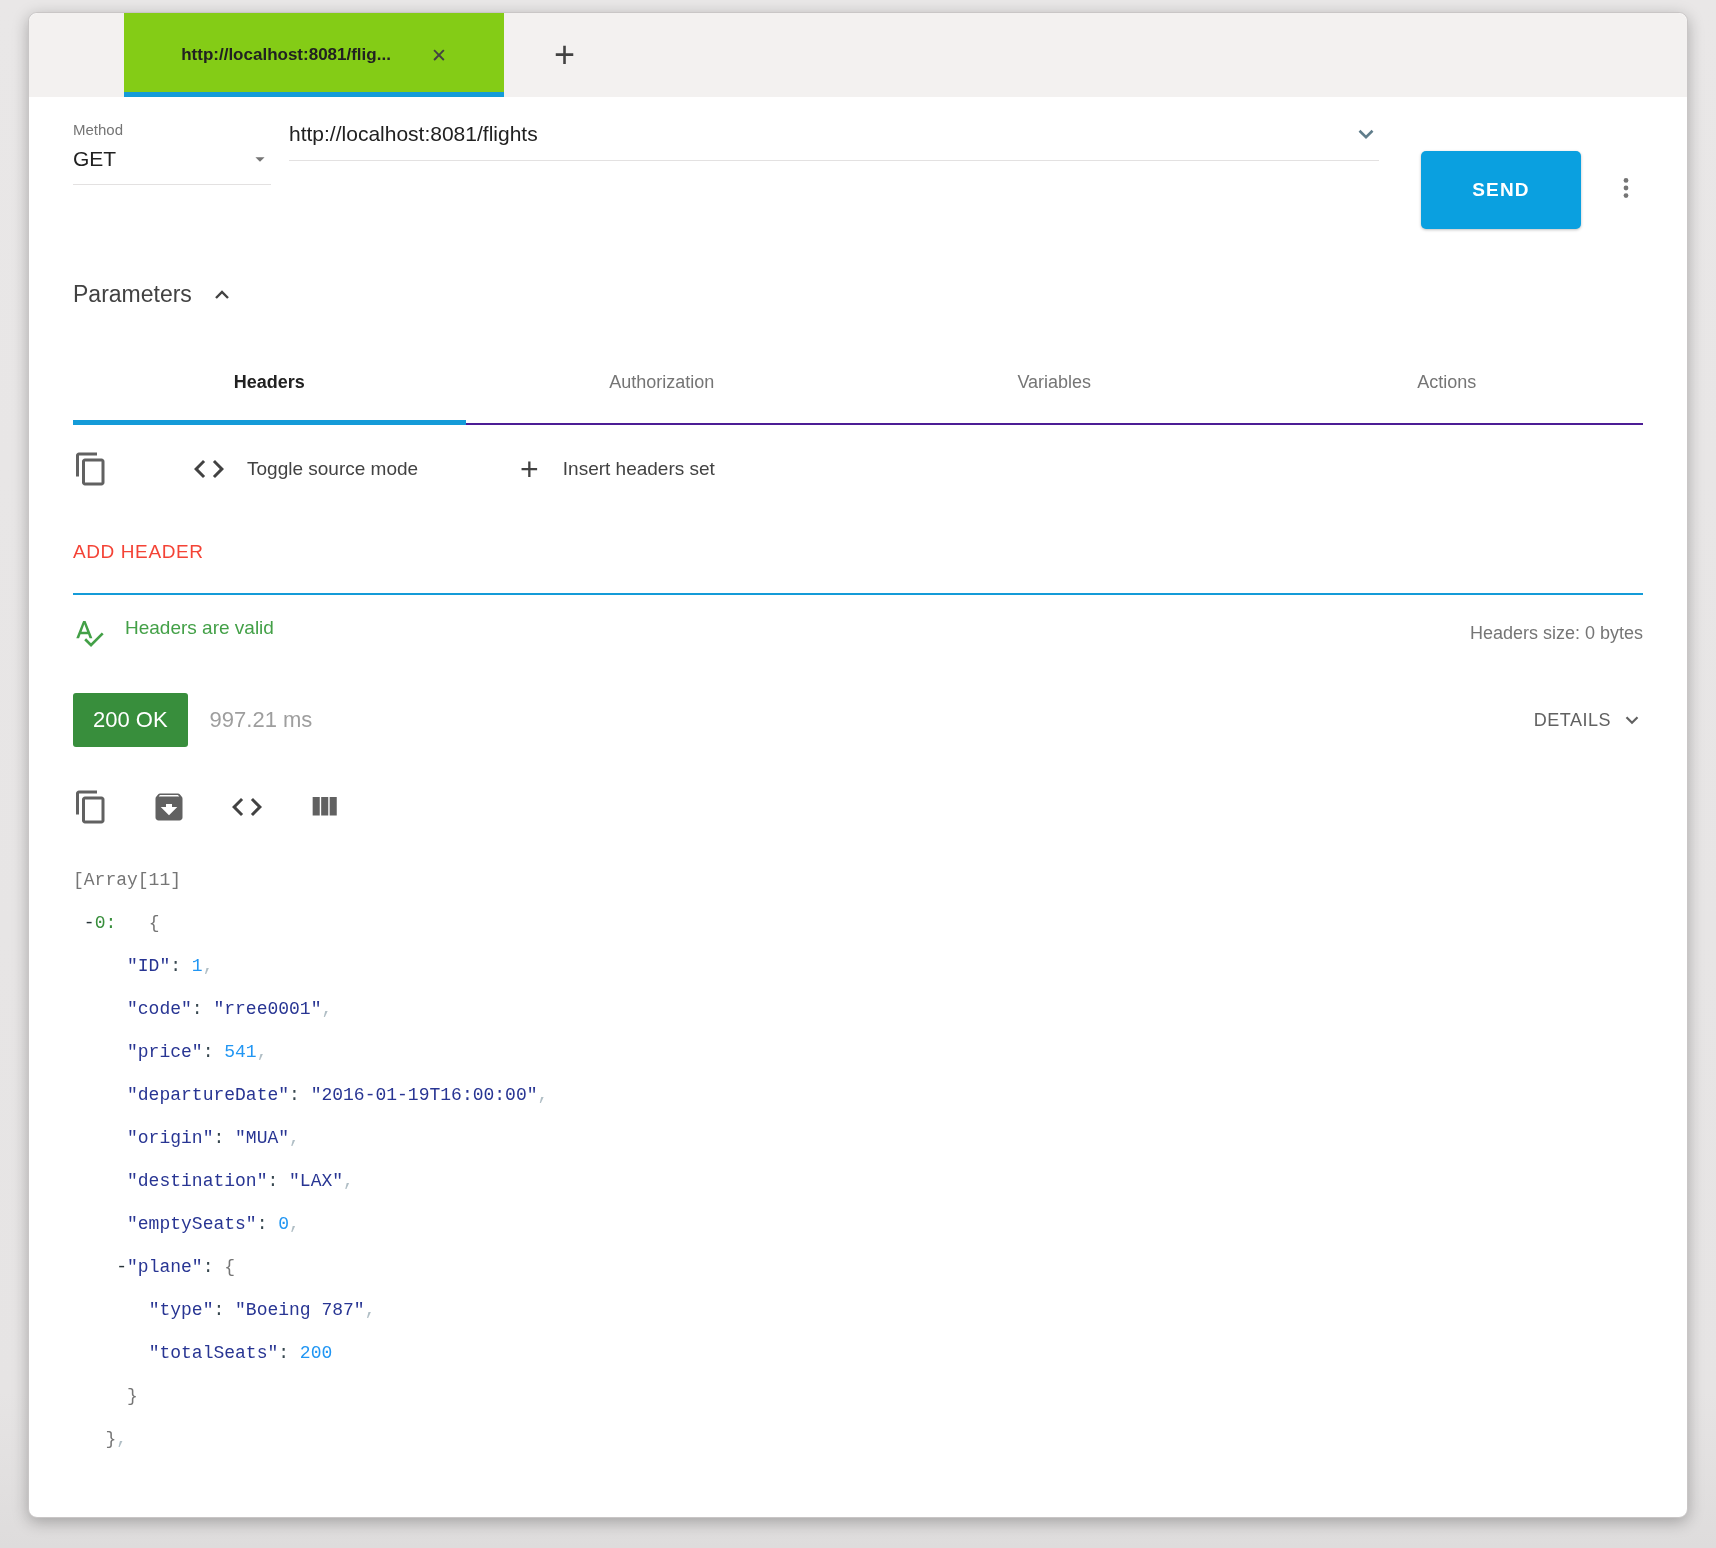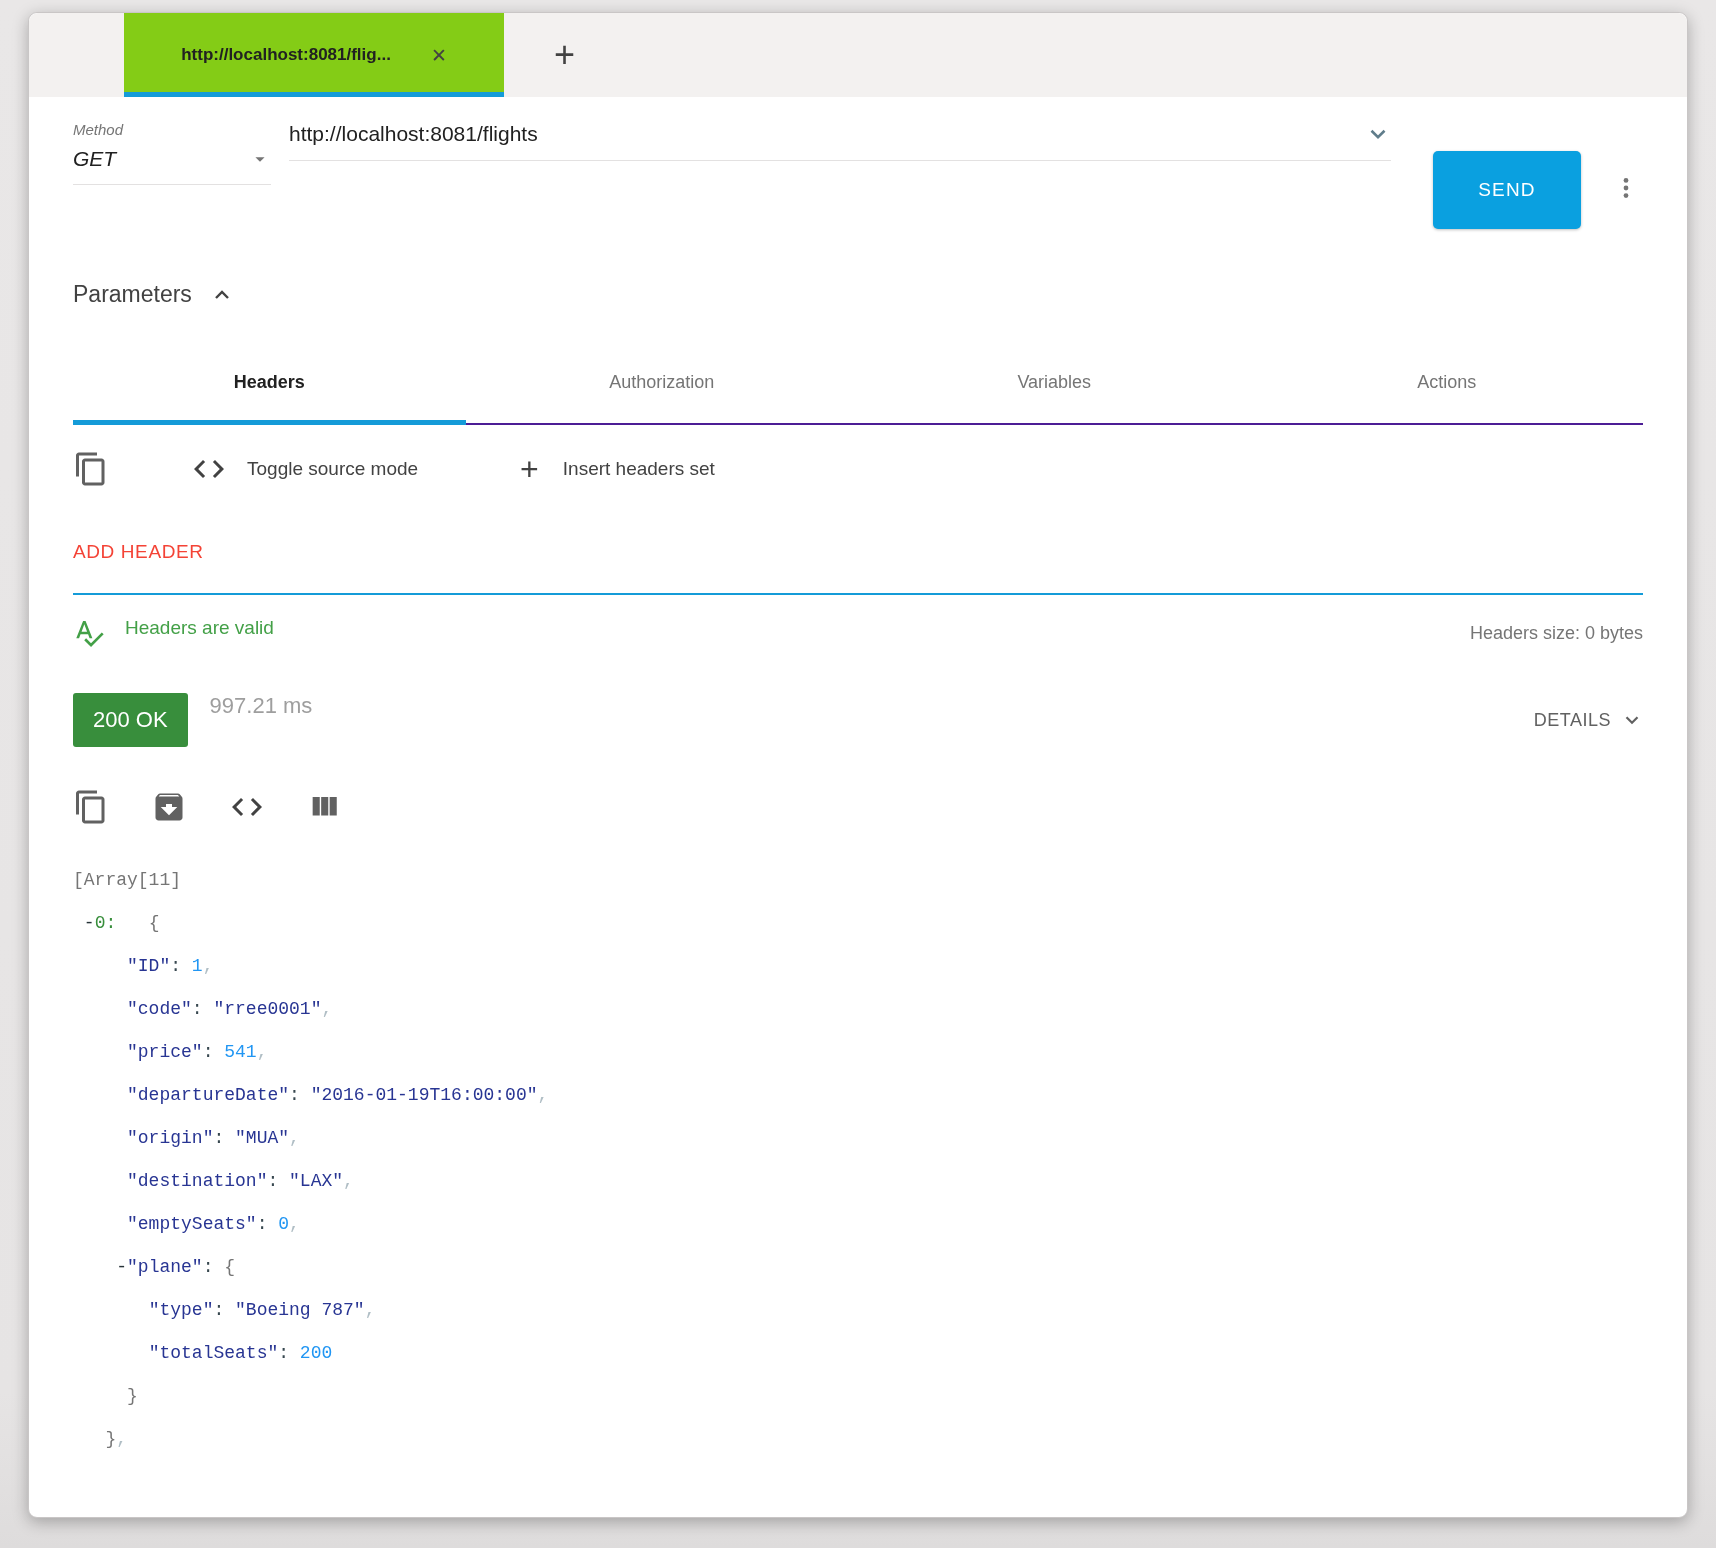--- a/index.html
+++ b/index.html
@@ -46,27 +46,27 @@
     margin-left:42px;align-self:center;font-size:36px;font-weight:300;
     color:#424242;cursor:pointer;line-height:1;padding:4px 8px;background:none;border:none;
   }
   
   .request-row{display:flex;align-items:flex-start;padding:24px 44px 0;}
   .field-label{font-size:15px;color:#757575;margin-bottom:9px;}
   .field-value{
     display:flex;align-items:center;justify-content:space-between;
     font-size:21px;color:#212121;padding-bottom:13px;border-bottom:1px solid #e3e1e1;
   }
-  .method-field{width:198px;cursor:pointer;font-style:italic;}
+  .method-field{width:198px;cursor:pointer;}
   .url-field{flex:1;margin-left:18px;cursor:text;}
   .dd-arrow{width:22px;height:22px;fill:#757575;flex:none;}
   .chev{width:26px;height:26px;stroke:#607d8b;stroke-width:2.4;fill:none;flex:none;}
   .send-button{
-    margin:30px 0 0 42px;width:148px;height:78px;border:none;border-radius:5px;
-    background:var(--send);color:#fff;font-size:19px;font-weight:400;letter-spacing:1.2px;
+    margin:30px 0 0 42px;width:160px;height:78px;border:none;border-radius:5px;
+    background:var(--send);color:#fff;font-size:19px;font-weight:700;letter-spacing:1.2px;
     font-family:"Liberation Sans",sans-serif;cursor:pointer;box-shadow:0 1px 3px rgba(0,0,0,.25);
   }
   .more-button{margin:50px 0 0 28px;background:none;border:none;cursor:pointer;padding:4px;}
   .more-button svg{width:26px;height:26px;fill:#757575;}
   
   .parameters-row{margin:52px 44px 12px;display:flex;align-items:center;gap:18px;}
   .parameters-title{font-size:23px;color:#424242;}
   .param-chev{width:24px;height:24px;stroke:#424242;stroke-width:2.4;fill:none;cursor:pointer;}
   
   .tabs{margin:56px 44px 15px;display:flex;border-bottom:2px solid #4c1d95;}
@@ -89,21 +89,21 @@
   .add-header{margin:54px 44px 0;background:none;border:none;cursor:pointer;
     color:var(--add-red);font-size:19px;font-weight:500;letter-spacing:.6px;font-family:inherit;}
   .blue-divider{margin:30px 44px 0;height:2px;background:var(--accent);}
   
   .valid-row{margin:22px 44px 0;display:flex;align-items:center;justify-content:space-between;}
   .valid-left{display:flex;align-items:flex-start;gap:20px;}
   .icon-spell{width:32px;height:32px;fill:var(--valid-green);}
   .valid-text{font-size:19px;color:var(--valid-green);}
   .size-text{font-size:18px;color:#757575;}
   
-  .status-row{margin:44px 44px 0;display:flex;}
+  .status-row{margin:44px 44px 0;display:flex;align-items:center;}
   .status-badge{
     background:var(--badge-green);color:#fff;font-size:22px;
     padding:14px 20px;border-radius:3px;
   }
   .status-time{font-size:22px;color:#9e9e9e;margin-left:22px;}
   .details-btn{margin-left:auto;display:flex;align-items:center;gap:10px;background:none;border:none;
     cursor:pointer;font-size:18px;color:#616161;letter-spacing:.5px;font-family:inherit;}
   .details-chev{width:22px;height:22px;stroke:#616161;stroke-width:2.4;fill:none;}
   
   .resp-toolbar{margin:42px 44px 0;display:flex;align-items:center;gap:42px;}

